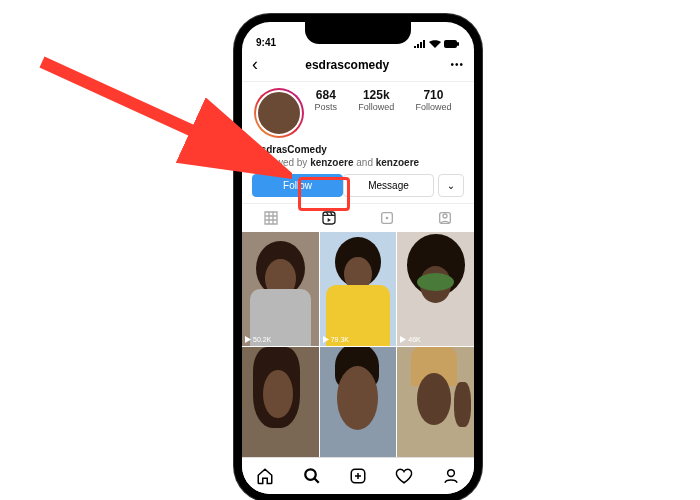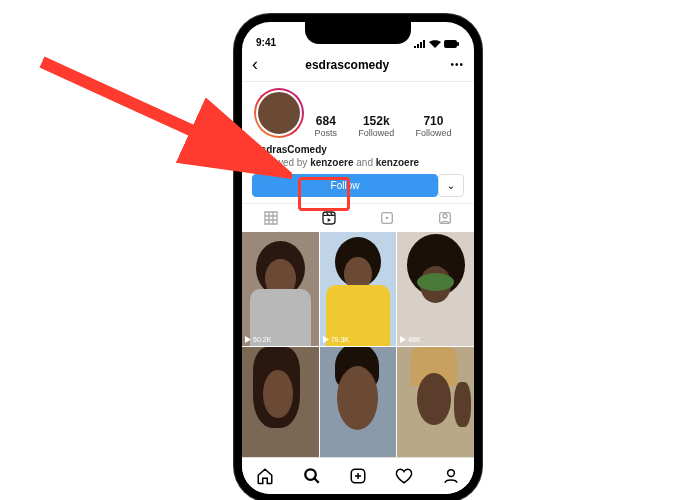--- a/index.html
+++ b/index.html
@@ -5,21 +5,21 @@
   body{margin:0;width:700px;height:500px;background:#fff;font-family:-apple-system,Helvetica,Arial,sans-serif;position:relative;overflow:hidden}
   .phone{position:absolute;left:234px;top:14px;width:232px;height:472px;background:#000;border-radius:36px;padding:8px;box-shadow:0 0 0 1px #333}
   .notch{position:absolute;left:50%;top:8px;transform:translateX(-50%);width:106px;height:22px;background:#000;border-radius:0 0 14px 14px;z-index:5}
   .screen{width:100%;height:100%;background:#fff;border-radius:28px;overflow:hidden;position:relative}
   .status{height:22px;display:flex;justify-content:space-between;align-items:flex-end;padding:4px 14px 0;font-size:10px;font-weight:600}
   .status-r{display:flex;gap:3px;align-items:center}
   .header{display:flex;align-items:center;padding:6px 10px;border-bottom:.5px solid #eee}
   .back{font-size:18px;color:#000}
   .title{flex:1;text-align:center;font-size:12px;font-weight:600;margin-left:-14px}
   .dots{letter-spacing:1px;color:#000;font-size:10px}
-  .profile{display:flex;align-items:flex-end;padding:6px 12px;gap:0}
+  .profile{display:flex;align-items:flex-start;padding:6px 12px;gap:0}
   .avatar-ring{width:46px;height:46px;border-radius:50%;background:linear-gradient(45deg,#f09433,#e6683c,#dc2743,#cc2366,#bc1888);padding:2px}
   .avatar{width:100%;height:100%;border-radius:50%;background:#6b4a35;border:2px solid #fff;box-sizing:border-box}
   .stats{flex:1;display:flex;justify-content:space-around;text-align:center}
   .stat-n{font-size:12px;font-weight:700;color:#111}
   .stat-l{font-size:9px;color:#555}
   .bio{padding:0 12px;font-size:10px;color:#111}
   .bio .f{font-weight:600}
   .bio .small{color:#777;margin-top:2px}
   .bio .small b{color:#222}
   .btns{display:flex;gap:0;padding:6px 10px}
@@ -83,37 +83,38 @@
     <div class="profile">
       <div class="avatar-ring">
           <div class="avatar"></div>
         </div>
       <div class="stats">
         <div>
             <div class="stat-n">684</div>
             <div class="stat-l">Posts</div>
           </div>
         <div>
-            <div class="stat-n">152k</div>
+            <div class="stat-n">125k</div>
             <div class="stat-l">Followed</div>
           </div>
         <div>
             <div class="stat-n">710</div>
             <div class="stat-l">Followed</div>
           </div>
       </div>
     </div>
 
     <div class="bio">
       <div class="f">EsdrasComedy</div>
       <div class="small"><span>Followed by </span><b>kenzoere</b><span> and </span><b>kenzoere</b></div>
     </div>
 
     <div class="btns">
       <div class="btn primary">Follow</div>
+      <div class="btn msg">Message</div>
       <div class="btn sm">⌄</div>
     </div>
 
     <div class="tabs">
       <div class="tab">
           <svg viewBox="0 0 24 24">
             <path fill="none" stroke="currentColor" stroke-width="2" d="M3 3h18v18H3zM9 3v18M15 3v18M3 9h18M3 15h18"></path>
           </svg>
         </div>
       <div class="tab sel">

